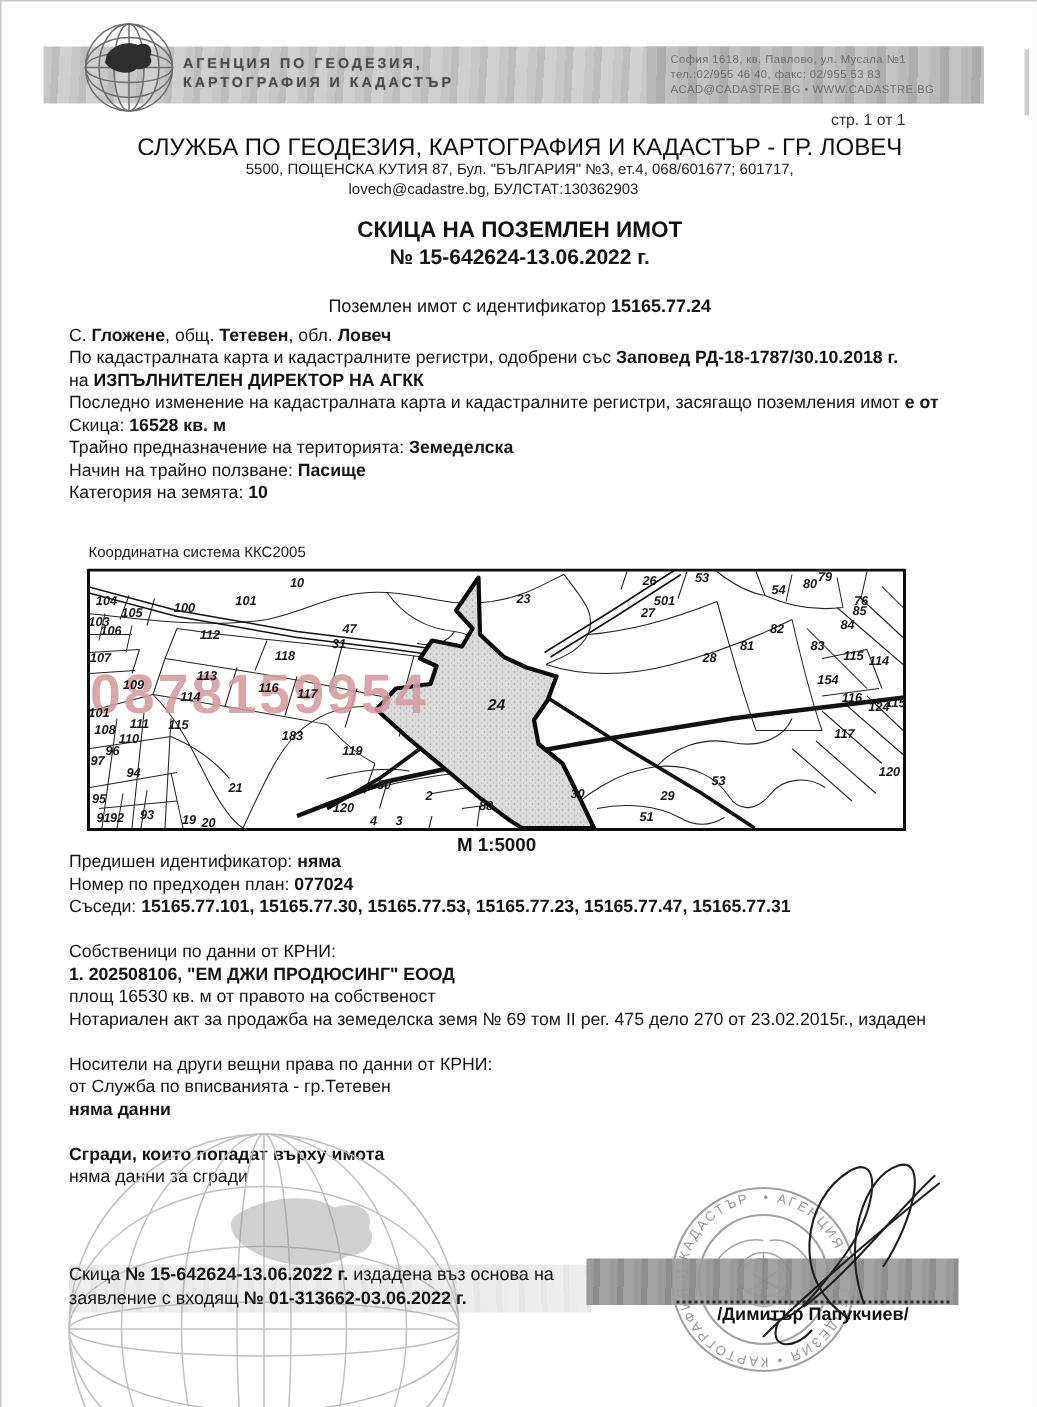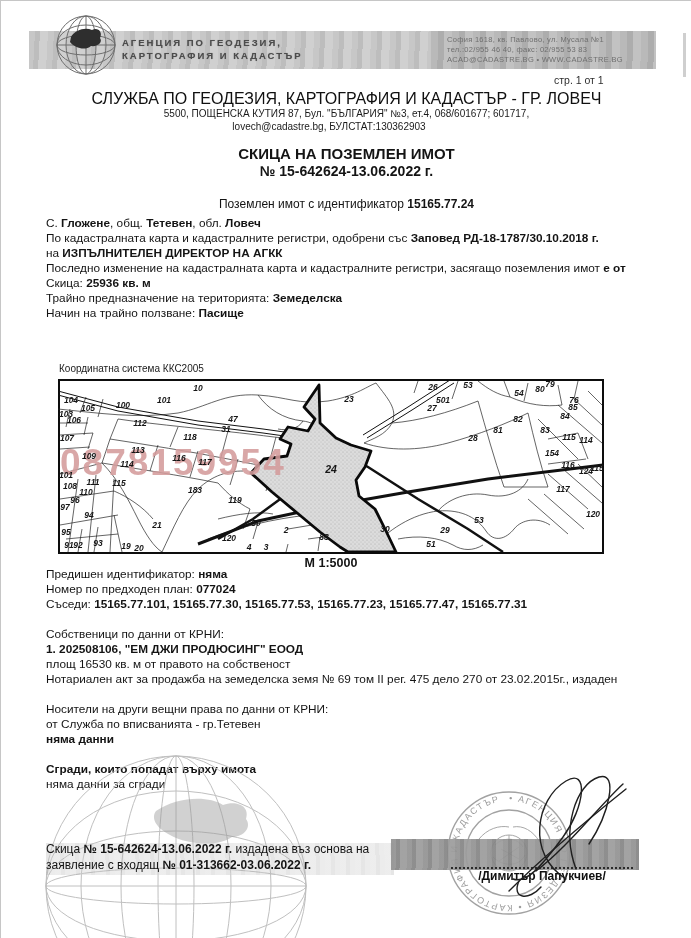--- a/index.html
+++ b/index.html
@@ -98,23 +98,24 @@
 
   <div class="id-line">
     <span>Поземлен имот с  идентификатор  </span><span class="b">15165.77.24</span>
   </div>
 
   <div class="textblock tb1">
       <div class="tl"><span>С. </span><span class="b">Гложене</span><span>, общ. </span><span class="b">Тетевен</span><span>, обл. </span><span class="b">Ловеч</span></div>
       <div class="tl"><span>По кадастралната карта и кадастралните регистри, одобрени със </span><span class="b">Заповед РД-18-1787/30.10.2018 г.</span></div>
       <div class="tl"><span>на </span><span class="b">ИЗПЪЛНИТЕЛЕН ДИРЕКТОР НА АГКК</span></div>
       <div class="tl"><span>Последно изменение на кадастралната карта и кадастралните регистри, засягащо поземления имот </span><span class="b">е от</span></div>
-      <div class="tl"><span>Скица: </span><span class="b">25936 кв. м</span></div>
+      <div class="tl"><span>Скица: </span><span class="b">16528 кв. м</span></div>
       <div class="tl"><span>Трайно предназначение на територията: </span><span class="b">Земеделска</span></div>
       <div class="tl"><span>Начин на трайно ползване: </span><span class="b">Пасище</span></div>
+      <div class="tl"><span>Категория на земята: </span><span class="b">10</span></div>
     </div>
 
   <div class="coord-label">Координатна система ККС2005</div>
 
   <div class="mapwrap">
     <svg width="546" height="175" viewBox="0 0 546 175">
       <defs>
         <pattern id="dots" width="4" height="4" patternUnits="userSpaceOnUse">
           <rect width="4" height="4" fill="#dcdcdc"></rect>
           <circle cx="1" cy="1" r="0.6" fill="#a8a8a8"></circle>

